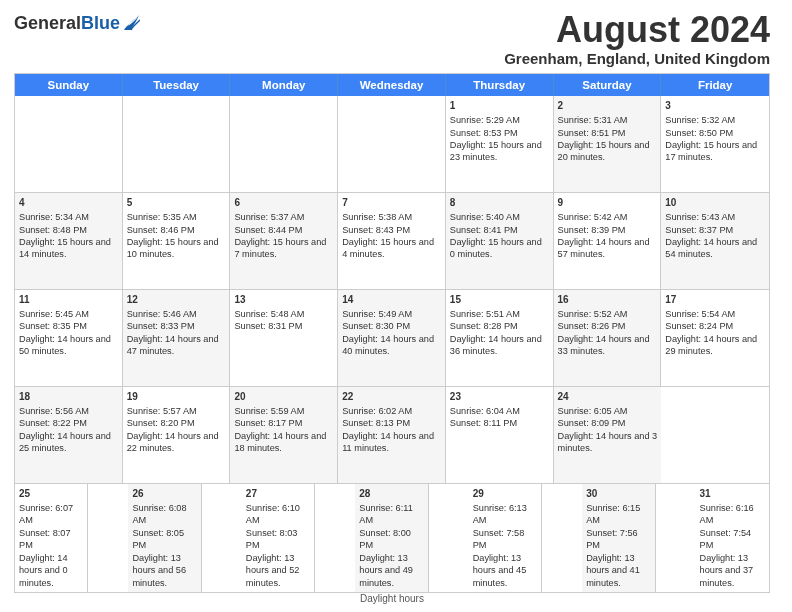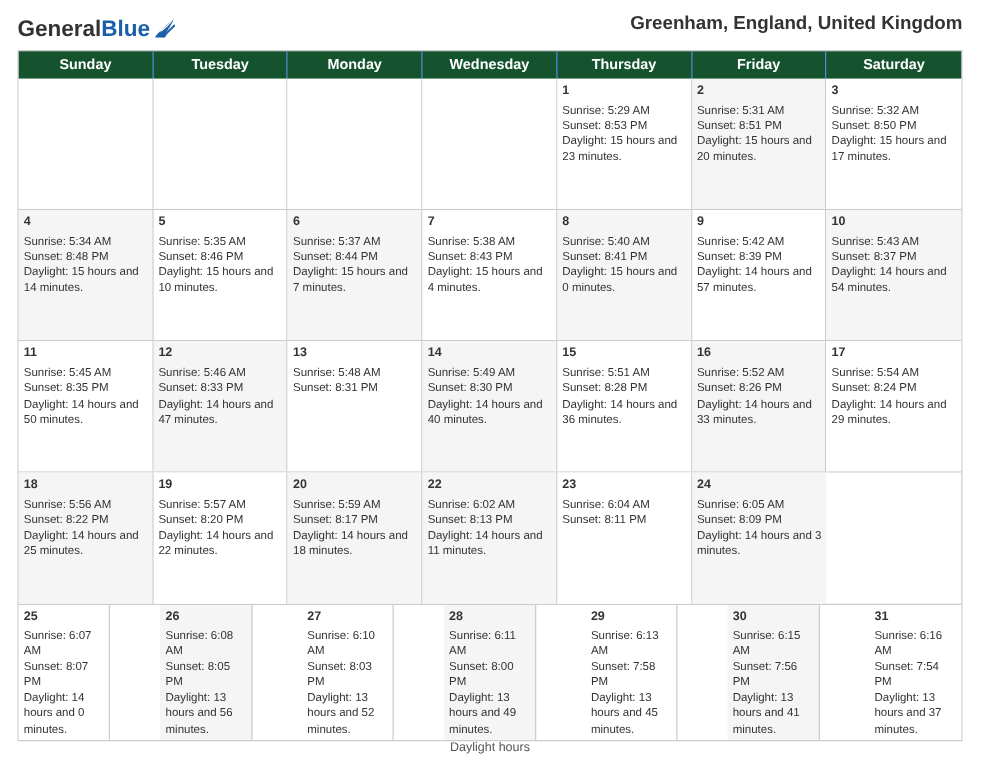--- a/index.html
+++ b/index.html
@@ -57,21 +57,21 @@
     }
     .calendar {
       flex: 1;
       display: flex;
       flex-direction: column;
       border: 1px solid #ccc;
     }
     .cal-header {
       display: grid;
       grid-template-columns: repeat(7, 1fr);
-      background: #14532d;
+      background: #3b82f6;
     }
     .cal-header-cell {
       color: #fff;
       font-size: 11.5px;
       font-weight: bold;
       text-align: center;
       padding: 5px 2px;
       border-right: 1px solid #4a8dd5;
     }
     .cal-header-cell:last-child { border-right: none; }
@@ -120,33 +120,34 @@
         <div class="logo-text">
           <span class="logo-general">General</span><span class="logo-blue">Blue</span>
         </div>
       </div>
       <svg class="logo-icon" viewBox="0 0 18 22" xmlns="http://www.w3.org/2000/svg">
         <path d="M2 18 C4 14 10 10 16 4 C12 8 8 10 6 14 C10 11 14 8 17 3 C15 9 11 13 9 18 Z" fill="#1a5fa8"></path>
         <path d="M9 18 C10 15 14 12 18 8" stroke="#1a5fa8" stroke-width="1.5" fill="none"></path>
       </svg>
     </div>
     <div class="title-area">
+      <div class="month-title">August 2024</div>
       <div class="location">Greenham, England, United Kingdom</div>
     </div>
   </div>
 
   <div class="calendar">
     <div class="cal-header">
     <div class="cal-header-cell">Sunday</div>
         <div class="cal-header-cell">Tuesday</div>
         <div class="cal-header-cell">Monday</div>
         <div class="cal-header-cell">Wednesday</div>
         <div class="cal-header-cell">Thursday</div>
+        <div class="cal-header-cell">Saturday</div>
         <div class="cal-header-cell">Friday</div>
-        <div class="cal-header-cell">Saturday</div>
       </div>
     <div class="cal-body">
     <div class="cal-row">
           <div class="cal-cell empty"></div>
           <div class="cal-cell empty"></div>
           <div class="cal-cell empty"></div>
           <div class="cal-cell empty"></div>
           <div class="cal-cell">
             <div class="day-num">1</div>
             <div>Sunrise: 5:29 AM</div>

